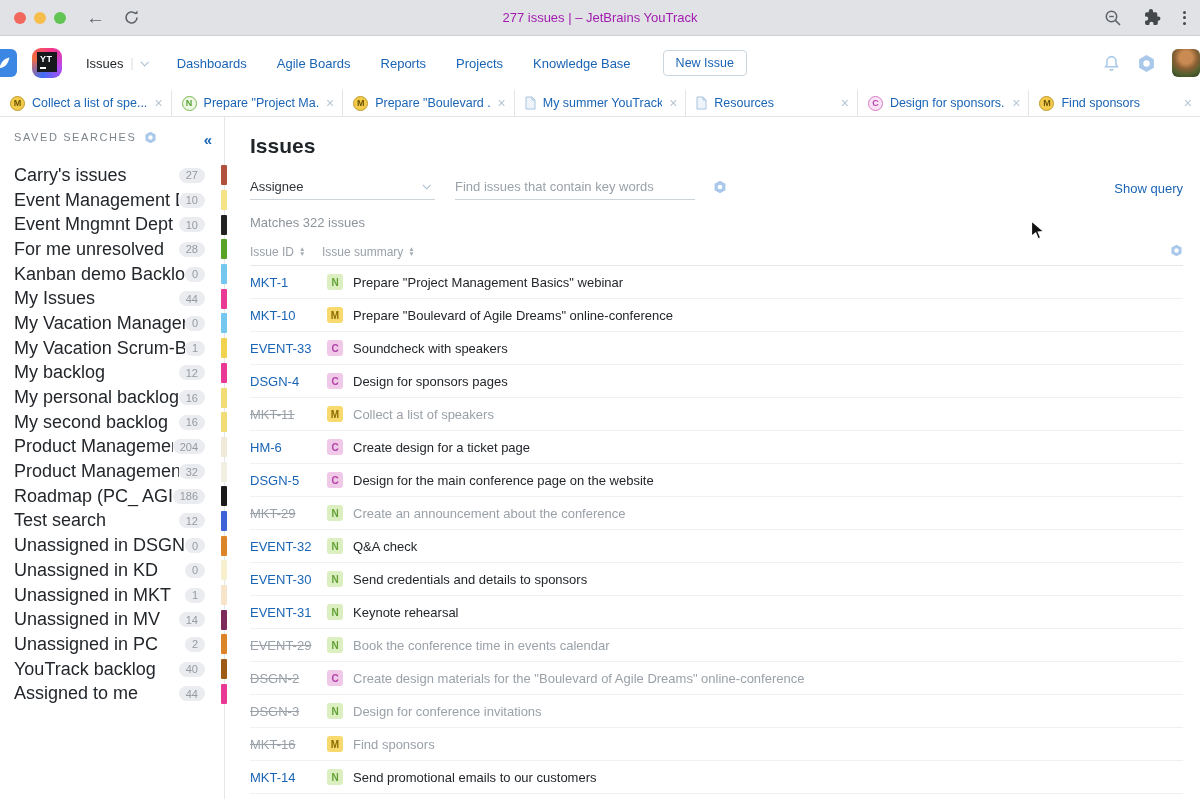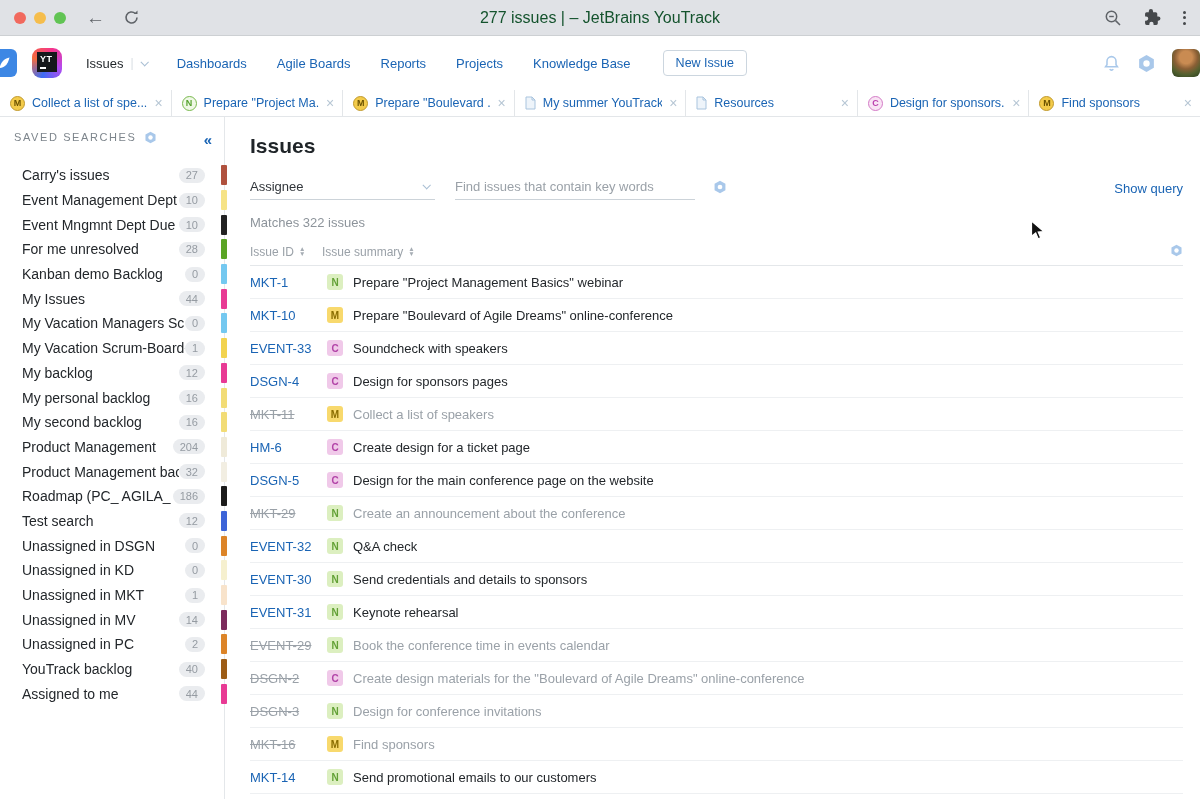--- a/index.html
+++ b/index.html
@@ -6,21 +6,21 @@
   html,body { width:1200px; height:800px; overflow:hidden; }
   body { font-family:"Liberation Sans", sans-serif; background:#fff; position:relative; color:#23272b; }
   a { text-decoration:none; }
 
   
   .chrome { height:36px; background:#e0e2e6; border-bottom:1px solid #cdd0d3; display:flex; align-items:center; padding:0 14px; position:relative; }
   .lights { display:flex; gap:8px; margin-right:20px; z-index:2; }
   .light { width:12px; height:12px; border-radius:50%; }
   .chrome-btn { color:#5f6368; display:flex; align-items:center; }
   .back-glyph { font-size:19px; line-height:1; margin-right:18px; }
-  .chrome-title { position:absolute; left:0; right:0; text-align:center; font-size:16px; color:#14532d; }
+  .chrome-title { position:absolute; left:0; right:0; text-align:center; font-size:13px; color:#a21caf; }
   .chrome-right { margin-left:auto; display:flex; align-items:center; gap:22px; z-index:2; }
   .dots { display:flex; flex-direction:column; gap:2.5px; }
   .dots i { width:3px; height:3px; border-radius:50%; background:#45484b; }
 
   
   .appbar { height:54px; display:flex; align-items:center; background:#fff; }
   .feather-chip { width:26px; height:28px; background:#3d87e4; border-radius:6px; margin-left:-9px; display:flex; align-items:center; justify-content:center; flex-shrink:0; }
   .yt-logo { width:30px; height:30px; margin-left:15px; position:relative; border-radius:9px; flex-shrink:0;
              background: conic-gradient(from 20deg, #f5338c, #b44bf0, #3d6df5, #f56b3d, #f5338c); }
   .yt-inner { position:absolute; left:5px; top:4px; width:20px; height:20px; background:#16181b; color:#fff; font-size:9px; font-weight:bold; padding:2px 0 0 3px; letter-spacing:.5px; }
@@ -45,21 +45,21 @@
   .tab-close { color:#b6c6d4; font-size:14px; line-height:1; cursor:pointer; }
 
   
   .body-wrap { display:flex; height:682px; }
   .sidebar { width:225px; border-right:1px solid #e4e7ea; padding-top:14px; flex-shrink:0; }
   .sb-head { display:flex; align-items:flex-start; padding:0 12px 0 14px; height:22px; margin-bottom:10px; }
   .sb-title { font-size:11px; letter-spacing:1.6px; color:#7d858c; }
   .sb-gear { margin-left:8px; display:flex; }
   .collapse { margin-left:auto; color:var(--accent,#1a64b4); font-size:15px; font-weight:bold; cursor:pointer; }
   .sb-item { height:24.7px; display:flex; align-items:center; padding:0 10px 0 14px; position:relative; cursor:pointer; }
-  .sb-label { font-size:14px; color:#23272b; flex:1; white-space:nowrap; overflow:hidden;margin-left:8px; }
+  .sb-label { font-size:18px; color:#23272b; flex:1; white-space:nowrap; overflow:hidden; }
   .sb-count { font-size:11px; color:#959ba2; background:#eaecef; border-radius:9px; padding:1.5px 7px; margin-right:9px; }
   .sb-mark { position:absolute; right:-3px; width:6px; height:20px; border-radius:1px; }
 
   
   .main { flex:1; padding:0 17px 0 25px; position:relative; min-width:0; }
   .page-title { font-size:21px; font-weight:bold; color:#1f2428; margin-top:17px; }
   .filter-row { display:flex; align-items:flex-end; margin-top:15px; }
   .field { border-bottom:1px solid #ccd3d9; height:27px; display:flex; align-items:center; }
   .assignee { width:185px; justify-content:space-between; padding-right:6px; cursor:pointer; }
   .assignee-label { font-size:13px; color:#30353a; }

